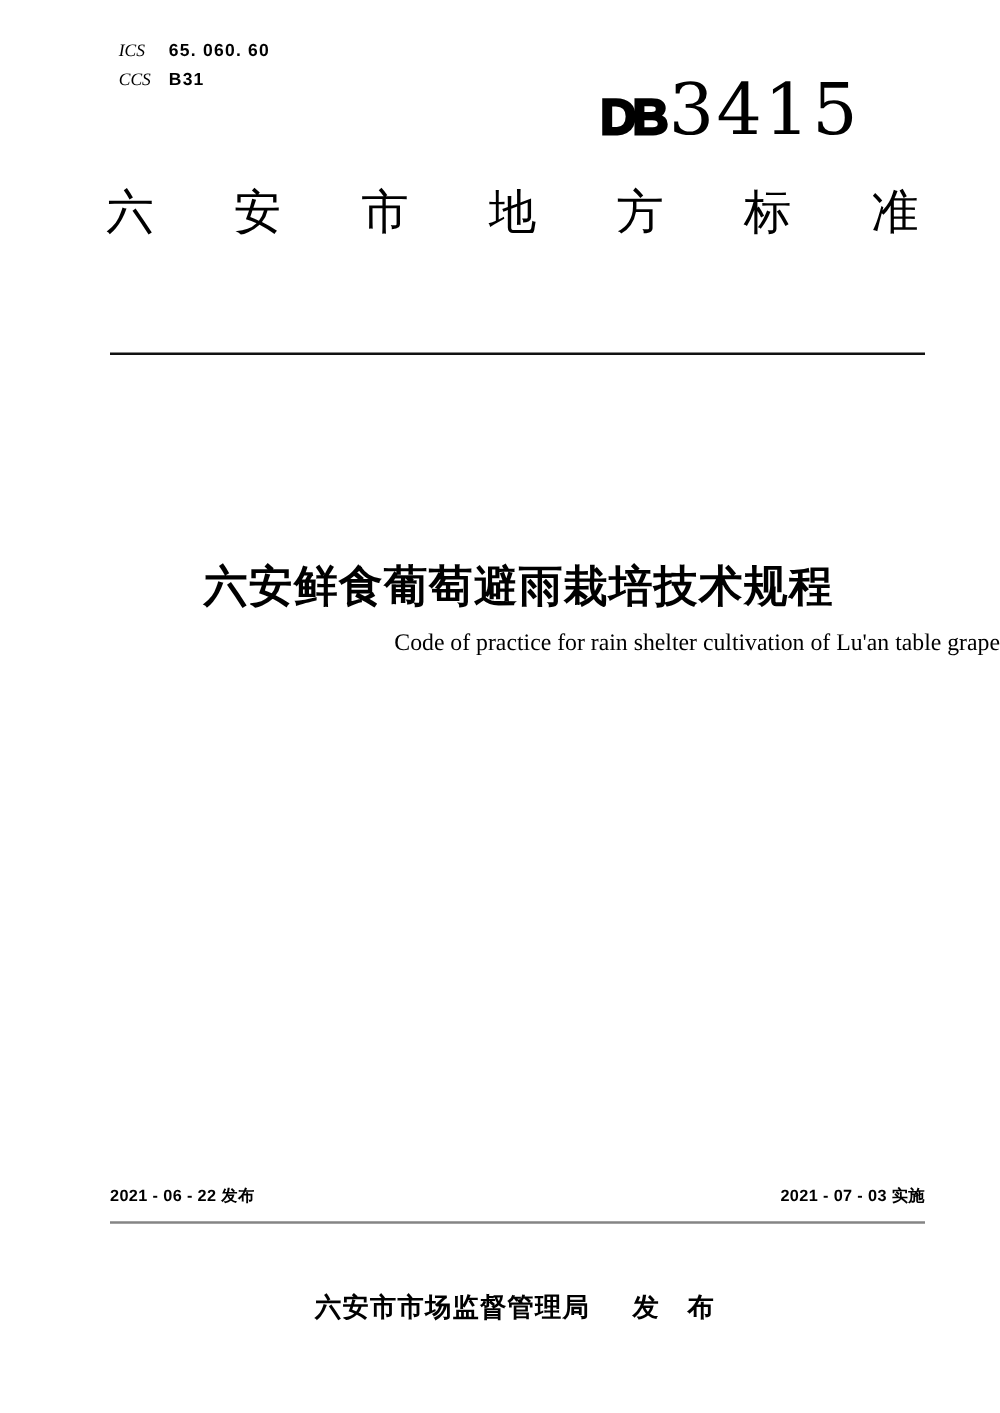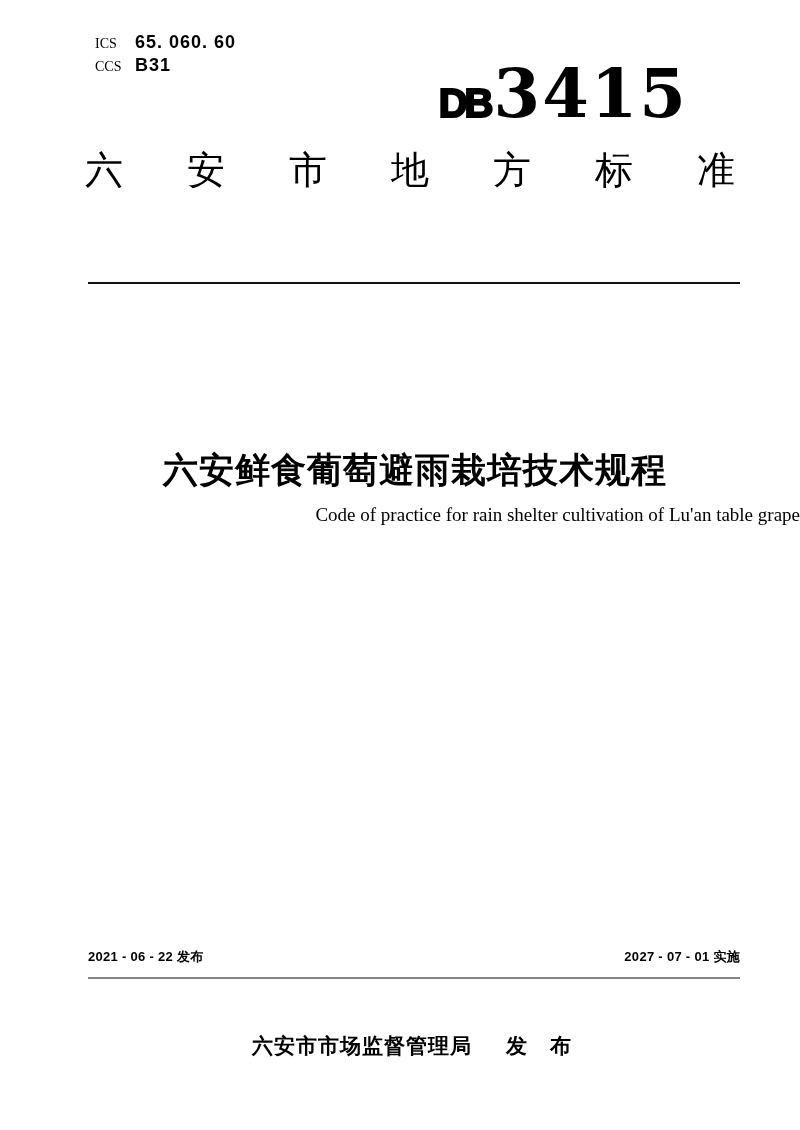--- a/index.html
+++ b/index.html
@@ -14,22 +14,23 @@
   }
 
   
   .ics-block { position: absolute; left: 95px; top: 32px; }
   .ics-row { height: 23px; display: flex; align-items: baseline; }
   .ics-label {
     font-family: "Liberation Serif", serif;
     font-size: 14px;
     width: 40px;
     flex: 0 0 40px;
+    font-style: italic;
   }
-  .ics-value { font-size: 18px; font-weight: 600; letter-spacing: 1px; }
+  .ics-value { font-size: 14px; font-weight: 600; letter-spacing: 1px; }
 
   
   .logo {
     position: absolute;
     top: 60px;
     right: 112px;
     display: flex;
     align-items: baseline;
     line-height: 1;
     white-space: nowrap;
@@ -38,22 +39,22 @@
     font-family: Liberation Sans, sans-serif;
     font-weight: bold;
     font-size: 40px;
     letter-spacing: -3px;
     -webkit-text-stroke: 2.2px #000;
     margin-right: 3px;
     margin-left: 12px;
   }
   .logo-num {
     font-family: "DejaVu Serif", serif;
-    font-weight: bold;
-    font-size: 67px;
+    font-weight: normal;
+    font-size: 57px;
     letter-spacing: 2px;
   }
 
   
   .std-name {
     position: absolute;
     left: 85px;
     top: 151px;
     width: 650px;
     display: flex;
@@ -156,21 +157,21 @@
 
 
   <div class="rule rule-top"></div>
 
   <h1 class="title-cn">六安鲜食葡萄避雨栽培技术规程</h1>
 
   <div class="title-en">Code of practice for rain shelter cultivation of Lu'an table grape</div>
 
   <div class="dates">
     <span>2021 - 06 - 22 发布</span>
-    <span>2027 - 07 - 01 实施</span>
+    <span>2021 - 07 - 03 实施</span>
   </div>
 
   <div class="rule rule-bottom"></div>
 
   <div class="publisher">
     <span>六安市市场监督管理局</span>
     <span>发　布</span>
   </div>
 
 </div>

